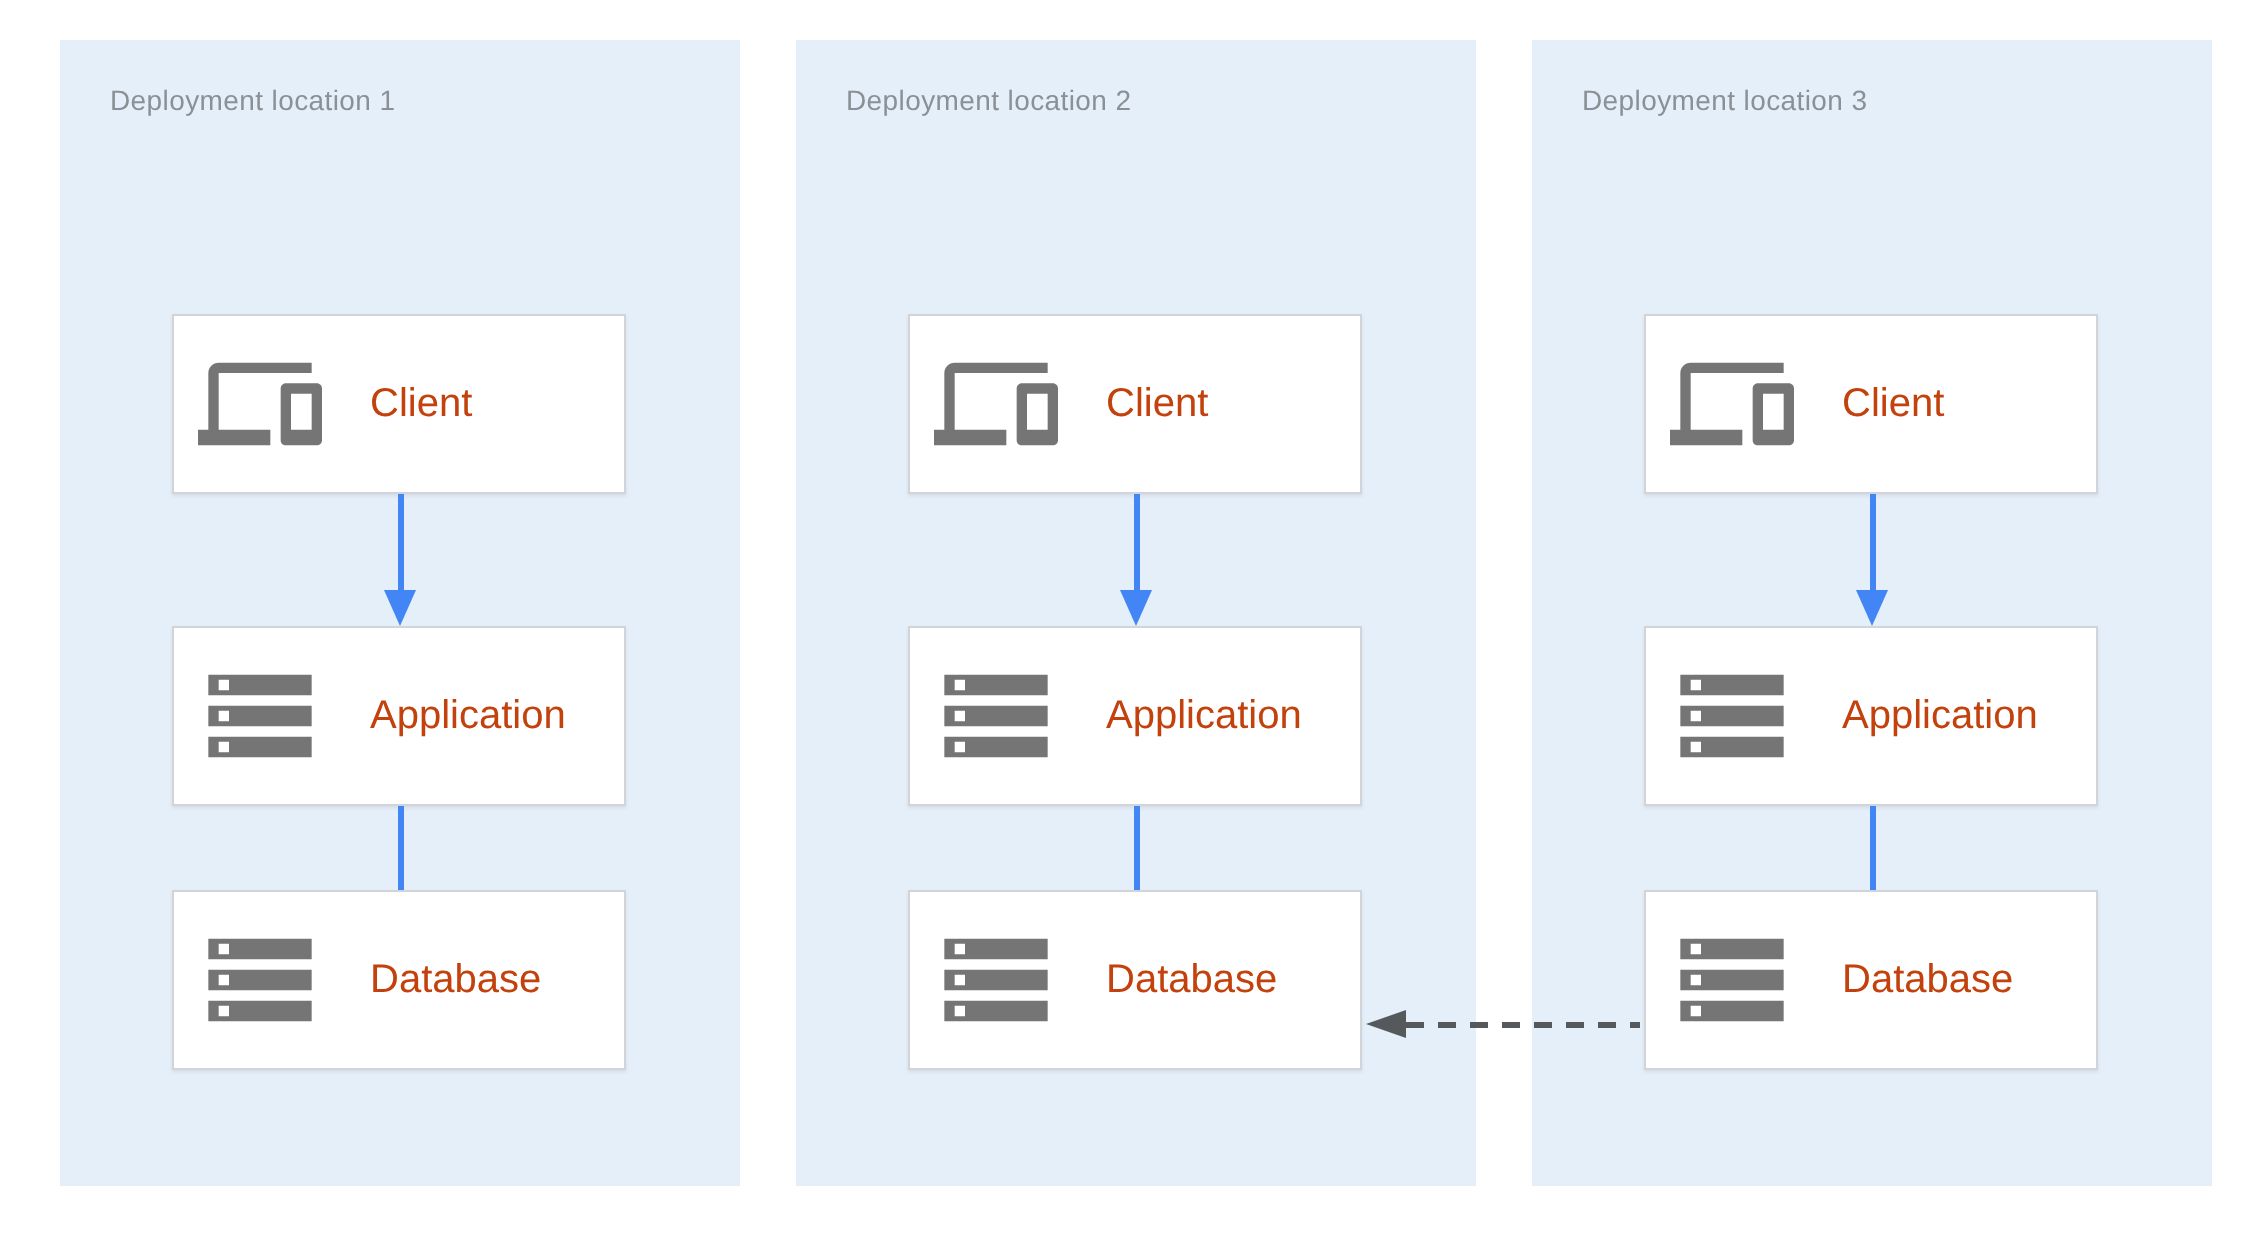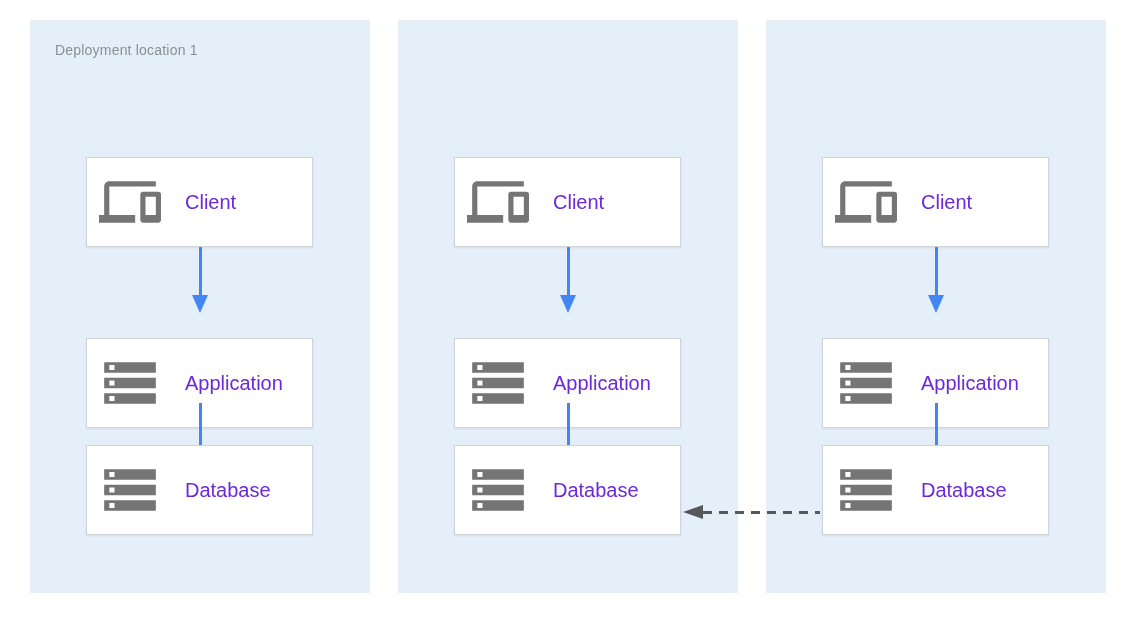--- a/index.html
+++ b/index.html
@@ -41,35 +41,35 @@
     height: 90px;
     background: #ffffff;
     border: 1px solid #d1d5d9;
     box-shadow: 0 1px 2px rgba(0,0,0,0.08);
     box-sizing: border-box;
     display: flex;
     align-items: center;
     padding-left: 12px;
   }
   .node-client   { top: 137px; }
-  .node-app      { top: 293px; margin-top: 25px; }
+  .node-app      { top: 293px; }
   .node-db       { top: 425px; }
   .node .icon {
     width: 62px;
     height: 62px;
     flex: 0 0 62px;
     display: flex;
     align-items: center;
     justify-content: center;
   }
   .node .icon svg { width: 62px; height: 62px; fill: #757575; }
   .node .label {
     margin-left: 24px;
     font-size: 20px;
-    color: #6d28d9;
+    color: #c2410c;
     white-space: nowrap;
   }
   
   .connector {
     position: absolute;
     left: 162px;
     width: 16px;
     display: flex;
     flex-direction: column;
     align-items: center;
@@ -150,20 +150,21 @@
       <span class="icon">
         <svg viewBox="0 0 24 24">
             <path d="M2 20h20v-4H2v4zm2-3h2v2H4v-2zM2 4v4h20V4H2zm4 3H4V5h2v2zm-4 7h20v-4H2v4zm2-3h2v2H4v-2z"></path>
           </svg>
       </span>
       <span class="label">Database</span>
     </div>
   </section>
 
   <section class="panel panel-2">
+    <div class="panel-title">Deployment location 2</div>
 
     <div class="node node-client">
       <span class="icon">
         <svg viewBox="0 0 24 24">
             <path d="M4 6h18V4H4c-1.1 0-2 .9-2 2v11H0v3h14v-3H4V6zm19 2h-6c-.55 0-1 .45-1 1v10c0 .55.45 1 1 1h6c.55 0 1-.45 1-1V9c0-.55-.45-1-1-1zm-1 9h-4v-7h4v7z"></path>
           </svg>
       </span>
       <span class="label">Client</span>
     </div>
 
@@ -190,20 +191,21 @@
       <span class="icon">
         <svg viewBox="0 0 24 24">
             <path d="M2 20h20v-4H2v4zm2-3h2v2H4v-2zM2 4v4h20V4H2zm4 3H4V5h2v2zm-4 7h20v-4H2v4zm2-3h2v2H4v-2z"></path>
           </svg>
       </span>
       <span class="label">Database</span>
     </div>
   </section>
 
   <section class="panel panel-3">
+    <div class="panel-title">Deployment location 3</div>
 
     <div class="node node-client">
       <span class="icon">
         <svg viewBox="0 0 24 24">
             <path d="M4 6h18V4H4c-1.1 0-2 .9-2 2v11H0v3h14v-3H4V6zm19 2h-6c-.55 0-1 .45-1 1v10c0 .55.45 1 1 1h6c.55 0 1-.45 1-1V9c0-.55-.45-1-1-1zm-1 9h-4v-7h4v7z"></path>
           </svg>
       </span>
       <span class="label">Client</span>
     </div>
 

